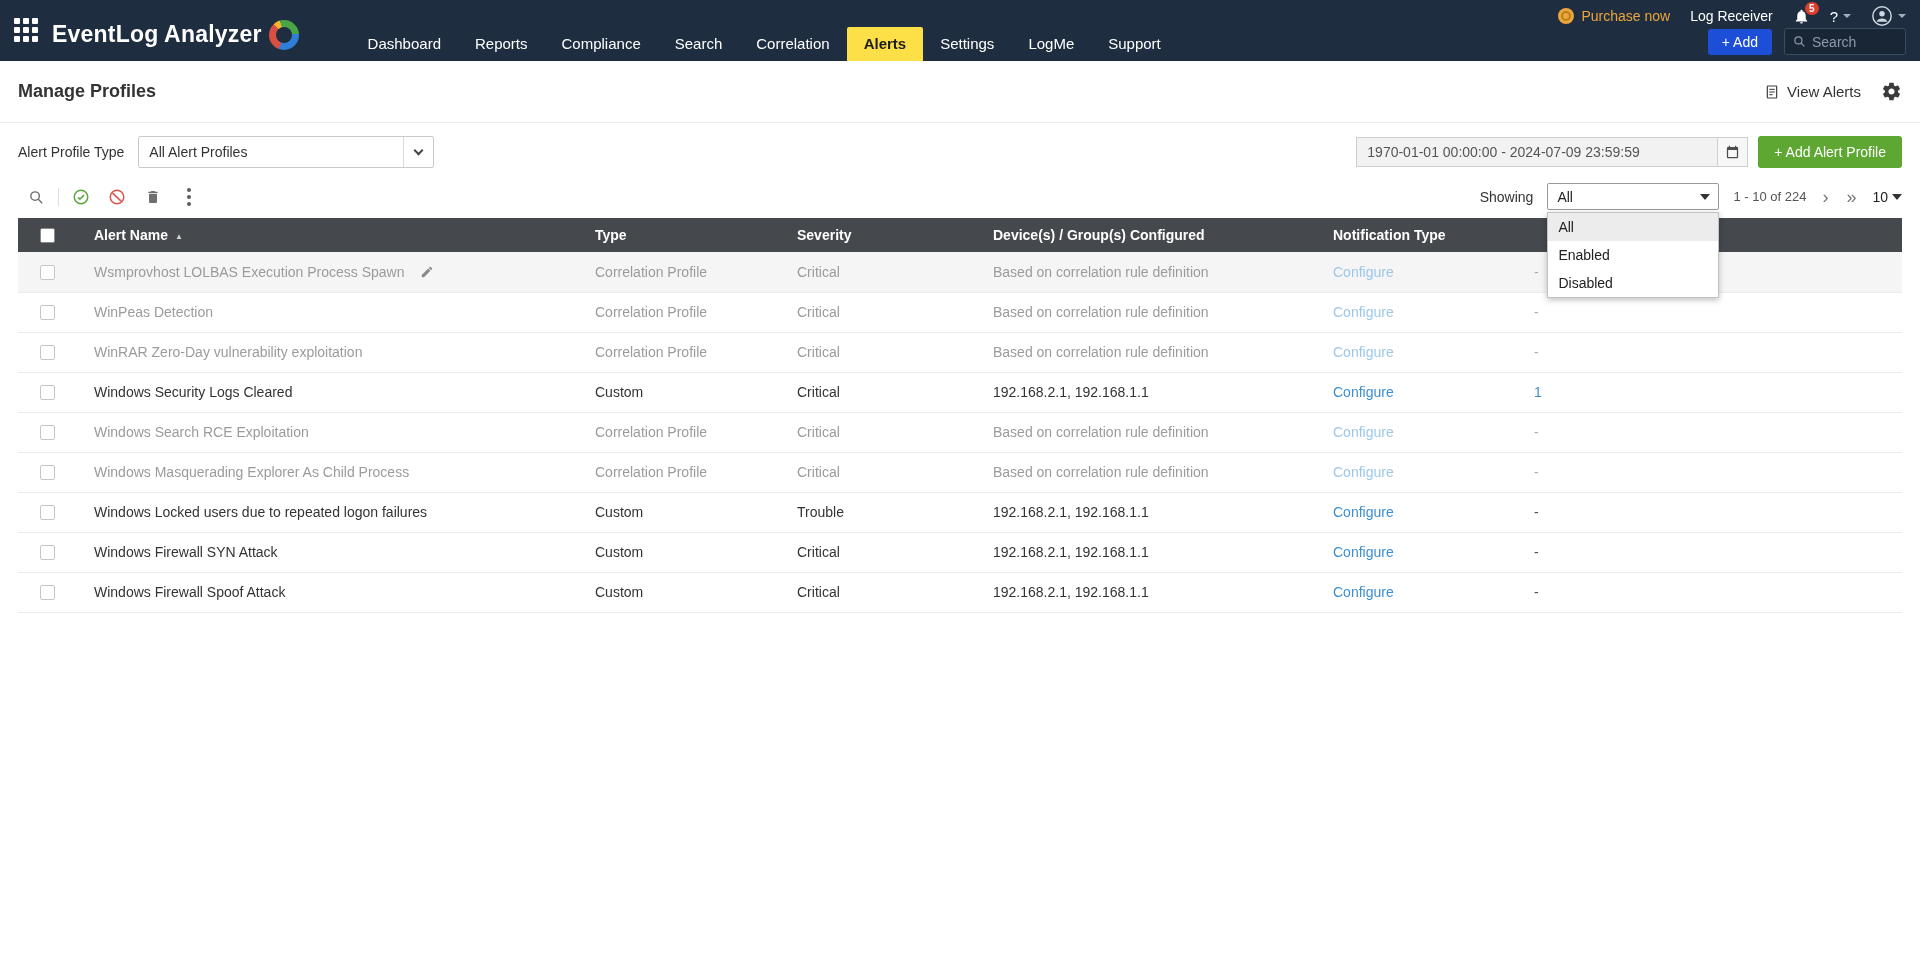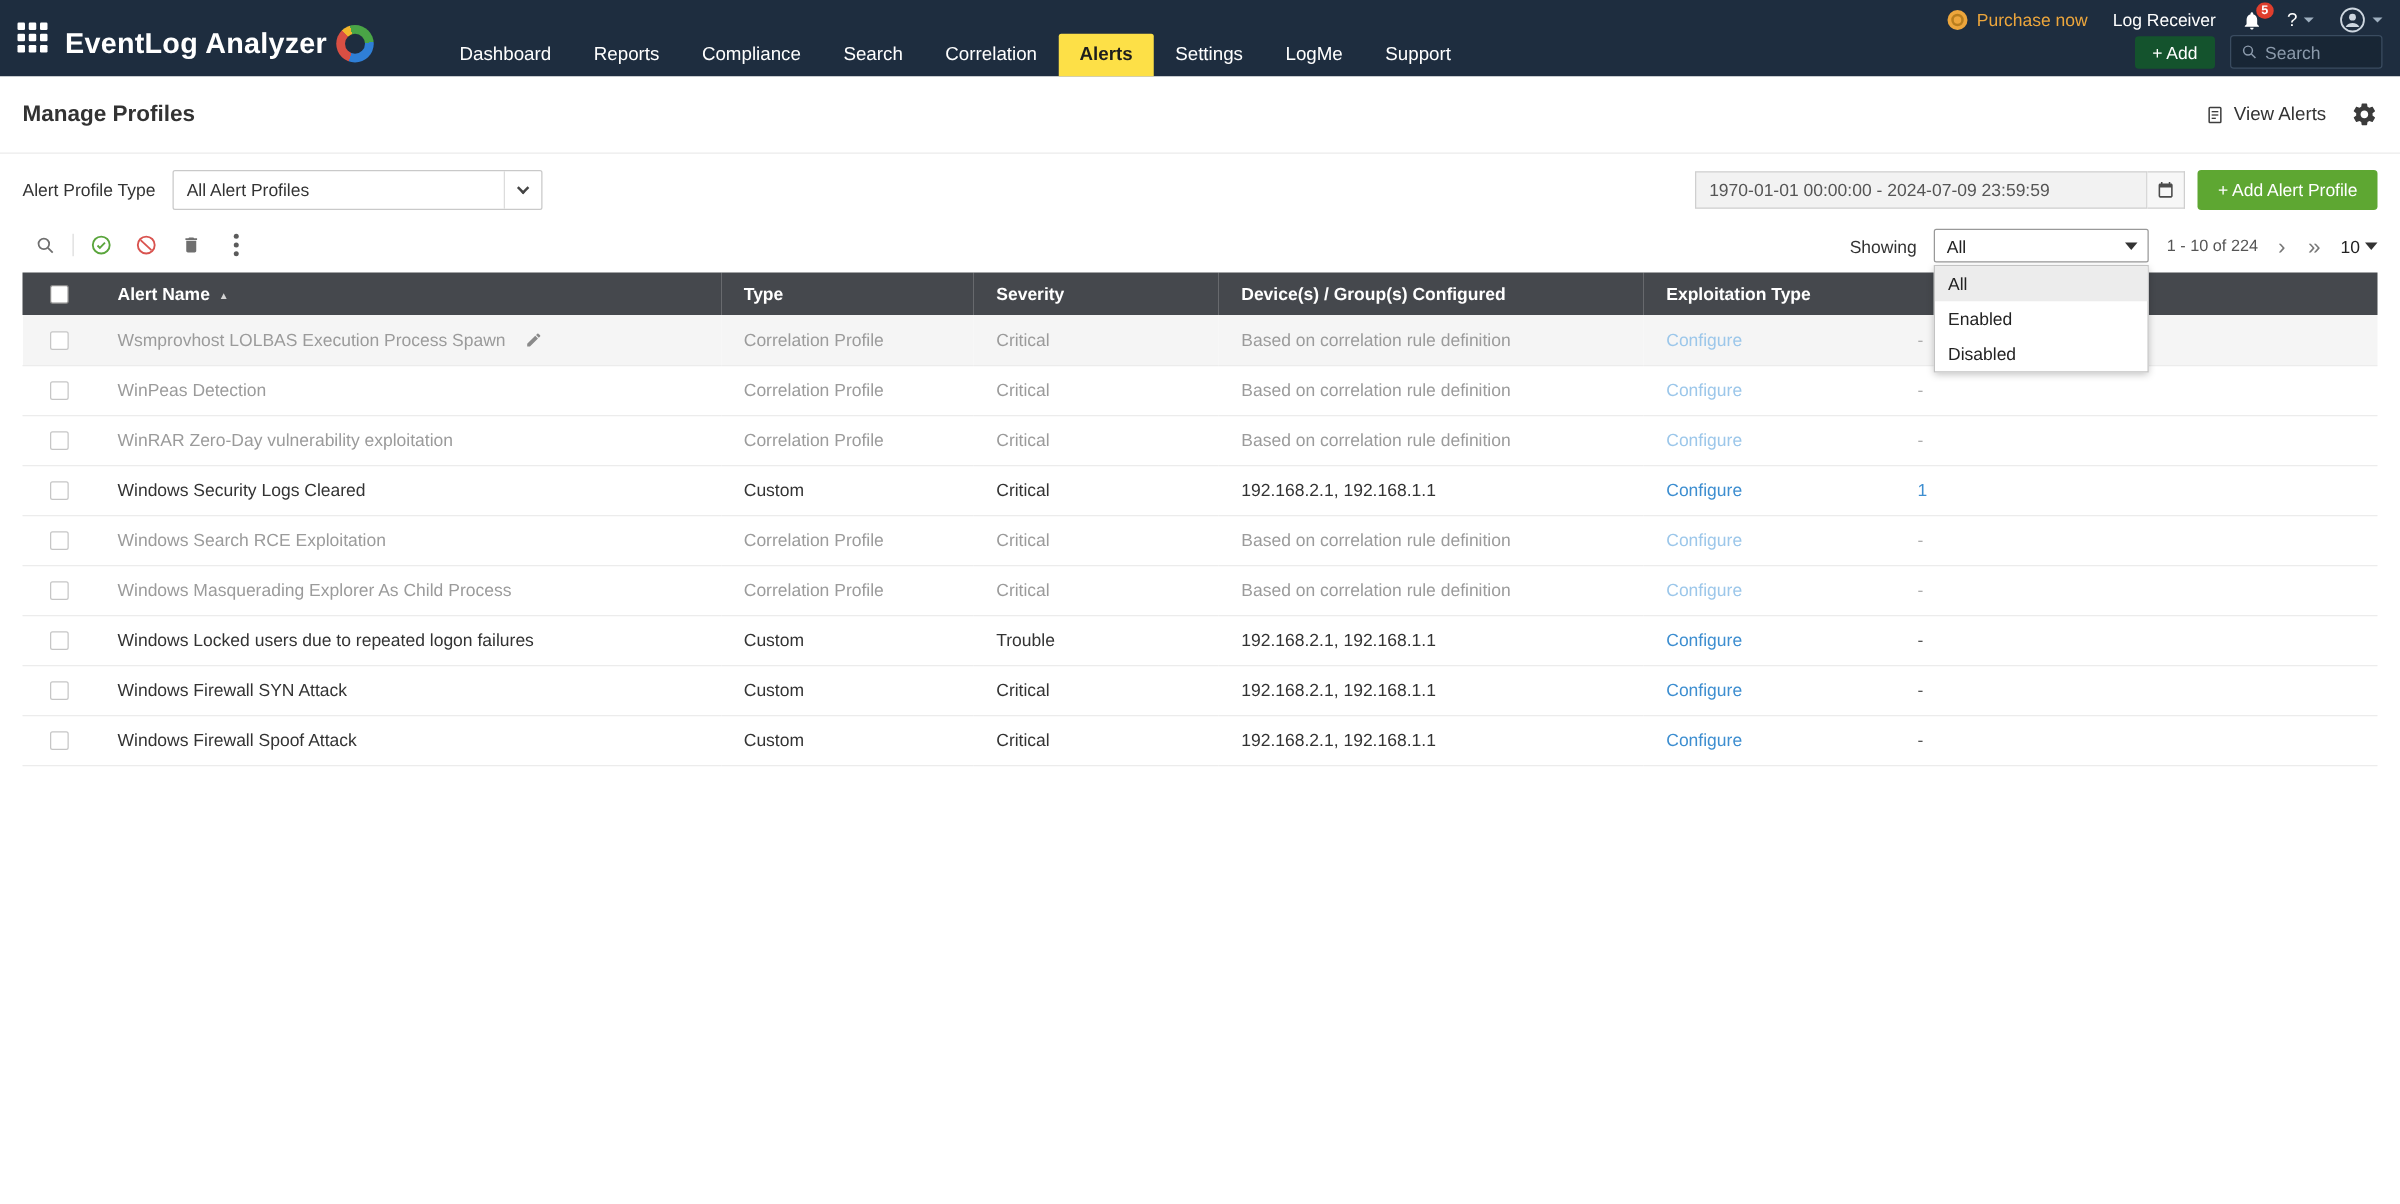--- a/index.html
+++ b/index.html
@@ -31,21 +31,21 @@
   .bell-wrap { position: relative; cursor: pointer; display: flex; }
   .badge { position: absolute; top: -6px; right: -9px; background: #e03e2d; color: #fff;
     font-size: 10px; line-height: 13px; padding: 0 4px; border-radius: 7px; font-weight: bold; }
   .help { display: flex; align-items: center; gap: 5px; cursor: pointer; font-size: 15px; }
   .caret-sm { width: 0; height: 0; border-left: 4px solid transparent;
     border-right: 4px solid transparent; border-top: 4px solid #9fb0c0; }
   .user-wrap { display: flex; align-items: center; gap: 5px; cursor: pointer; }
 
   .nav-actions { position: absolute; bottom: 6px; right: 14px; display: flex;
     align-items: center; gap: 12px; }
-  .btn-add { background: #14532d; color: #fff; border: none; font-size: 14px;
+  .btn-add { background: #1d4ed8; color: #fff; border: none; font-size: 14px;
     padding: 5px 14px; border-radius: 3px; cursor: pointer; font-family: inherit; }
   .nav-search { display: flex; align-items: center; gap: 6px; background: #182635;
     border: 1px solid #3a4c60; border-radius: 3px; padding: 0 8px; height: 27px; width: 122px; }
   .nav-search input { background: transparent; border: none; outline: none; color: #cfd8e2;
     font-size: 14px; width: 80px; font-family: inherit; }
   .nav-search input::placeholder { color: #8b9aab; }
 
   
   .page-header { height: 62px; display: flex; align-items: center; padding: 0 18px;
     border-bottom: 1px solid #ebebeb; }
@@ -68,21 +68,21 @@
   .date-wrap { display: flex; }
   .date-input { width: 362px; height: 30px; background: #f2f2f2; border: 1px solid #cfcfcf;
     display: flex; align-items: center; padding: 0 10px; font-size: 14px; color: #555;
     white-space: nowrap; cursor: pointer; }
   .cal-btn { width: 30px; height: 30px; border: 1px solid #cfcfcf; border-left: none; background: #f7f7f7;
     display: flex; align-items: center; justify-content: center; cursor: pointer; }
   .btn-add-profile { background: #5ea732; color: #fff; border: none; font-size: 14px;
     height: 32px; padding: 0 16px; border-radius: 3px; cursor: pointer; font-family: inherit; }
 
   
-  .toolbar-row { display: flex; align-items: flex-start; padding: 2px 18px 8px; }
+  .toolbar-row { display: flex; align-items: flex-end; padding: 2px 18px 8px; }
   .tool-icons { display: flex; align-items: center; }
   .tool-btn { width: 36px; height: 26px; display: flex; align-items: center;
     justify-content: center; cursor: pointer; }
   .v-div { width: 1px; height: 18px; background: #dcdcdc; margin: 0 4px; }
   .dots { display: flex; flex-direction: column; gap: 3px; }
   .dots i { width: 4px; height: 4px; border-radius: 50%; background: #5b5b5b; }
 
   .toolbar-right { margin-left: auto; display: flex; align-items: center; gap: 14px; }
   .showing-label { font-size: 14px; color: #333; }
   .showing-select { position: relative; width: 172px; height: 27px; border: 1px solid #999;
@@ -301,21 +301,21 @@
   </colgroup>
   <thead>
     <tr>
       <th class="c1"><span class="checkbox hdr"></span></th>
       <th>
         <span>Alert Name</span><span class="sort">▲</span>
       </th>
       <th>Type</th>
       <th>Severity</th>
       <th>Device(s) / Group(s) Configured</th>
-      <th>Exploitation Type</th>
+      <th>Notification Type</th>
       <th></th>
     </tr>
   </thead>
   <tbody>
       <tr class="disabled hover">
         <td class="c1"><span class="checkbox"></span></td>
         <td>
           <div class="name-wrap">
             <span>Wsmprovhost LOLBAS Execution Process Spawn</span>
             <span class="pencil">

